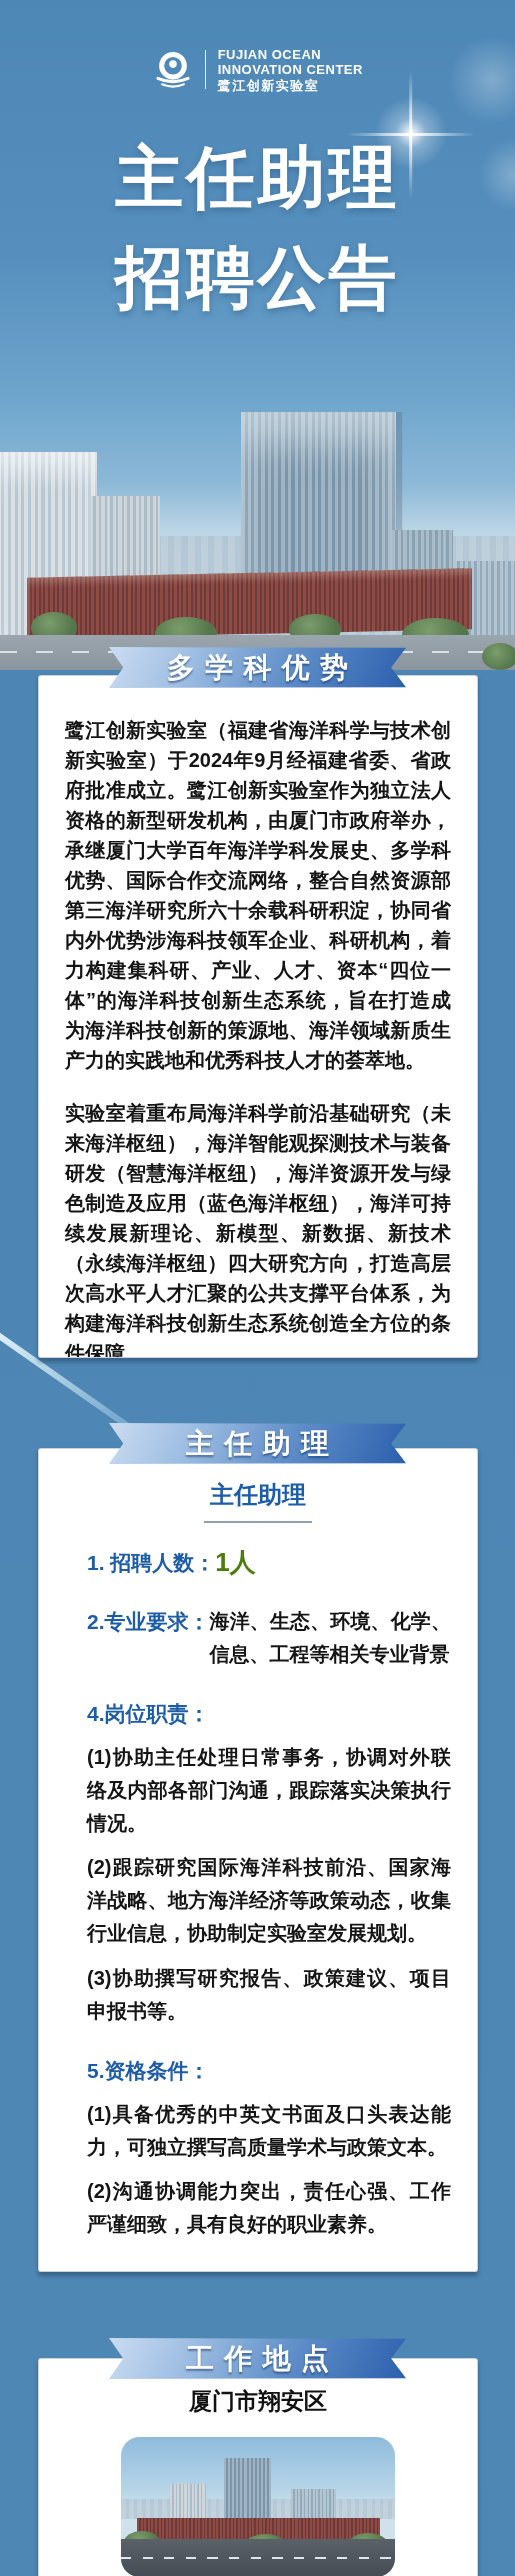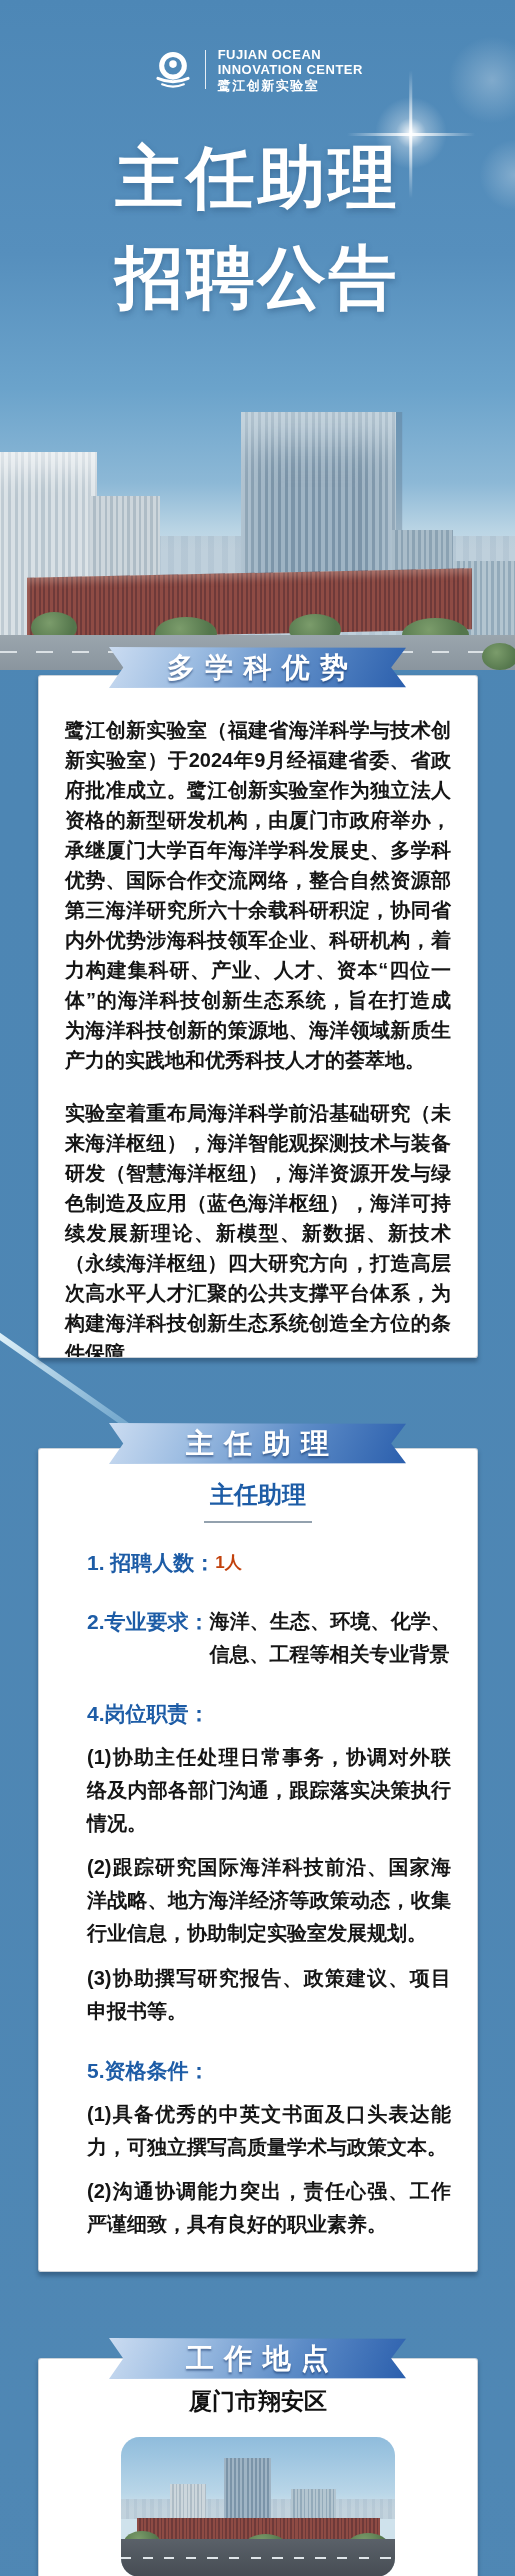--- a/index.html
+++ b/index.html
@@ -66,21 +66,21 @@
   #card-location { top:2358px; height:240px;  padding:27px 26px 0; }
   .body-txt { font-size:20px; color:#151515; font-weight:600; text-align:justify; }
   #card-about .body-txt { line-height:30px; }
   .lead { font-weight:800; }
   .para2 { margin-top:23px; }
   .job-title { text-align:center; font-size:24px; font-weight:800; color:#1d5ca6; }
   .job-underline { width:108px; height:1.5px; background:#93a1ae; margin:10.3px auto 23px; }
   .item { margin-bottom:26px;margin-left:22px; }
   .item-flex { display:flex; align-items:flex-start; }
   .lbl { color:#1d5ca6; font-weight:800; font-size:21px; white-space:nowrap; line-height:33px; }
-  .val-blue { color:#c2410c; font-weight:800; font-size:17px; line-height:33px;text-align:center; }
+  .val-blue { color:#4d7c0f; font-weight:800; font-size:26px; line-height:33px;text-align:center; }
   .val-blk { color:#151515; font-weight:600; font-size:20px; line-height:33px; text-align:justify; }
   .sub { font-size:20px; color:#151515; font-weight:600; line-height:33px; text-align:justify; margin-top:11.3px; }
   .place { text-align:center; font-size:23px; font-weight:800; color:#111; }
   .loc-photo { position:relative; width:274px; height:140px; margin:19.6px auto 0; border-radius:18.5px; overflow:hidden;
     background:linear-gradient(180deg,#8fbcdc 0%, #b9d6e8 40%, #cfe2ec 52%); }
   .lp-bld1 { position:absolute; top:21.6px; left:103px; width:47px; height:67px; background:repeating-linear-gradient(90deg,#9fb4c4 0 2.1px,#7b94a8 2.1px 4.1px); }
   .lp-bld2 { position:absolute; top:47px; left:49px; width:36px; height:43px; background:repeating-linear-gradient(90deg,#ccd6dc 0 2.1px,#aebcc6 2.1px 3.6px); }
   .lp-bld3 { position:absolute; top:52px; left:170px; width:45px; height:40px; background:repeating-linear-gradient(90deg,#b3c5d0 0 2.1px,#93aaba 2.1px 3.6px); }
   .lp-far  { position:absolute; top:62px; left:0; width:100%; height:20.6px; background:repeating-linear-gradient(90deg,#b9c8d3 0 4.6px,#a9bac8 4.6px 8.2px); opacity:.6; }
   .lp-podium { position:absolute; top:81px; left:15.5px; width:243px; height:21.6px; background:repeating-linear-gradient(90deg,#8e4b44 0 2.1px,#6e3a39 2.1px 3.6px); }

